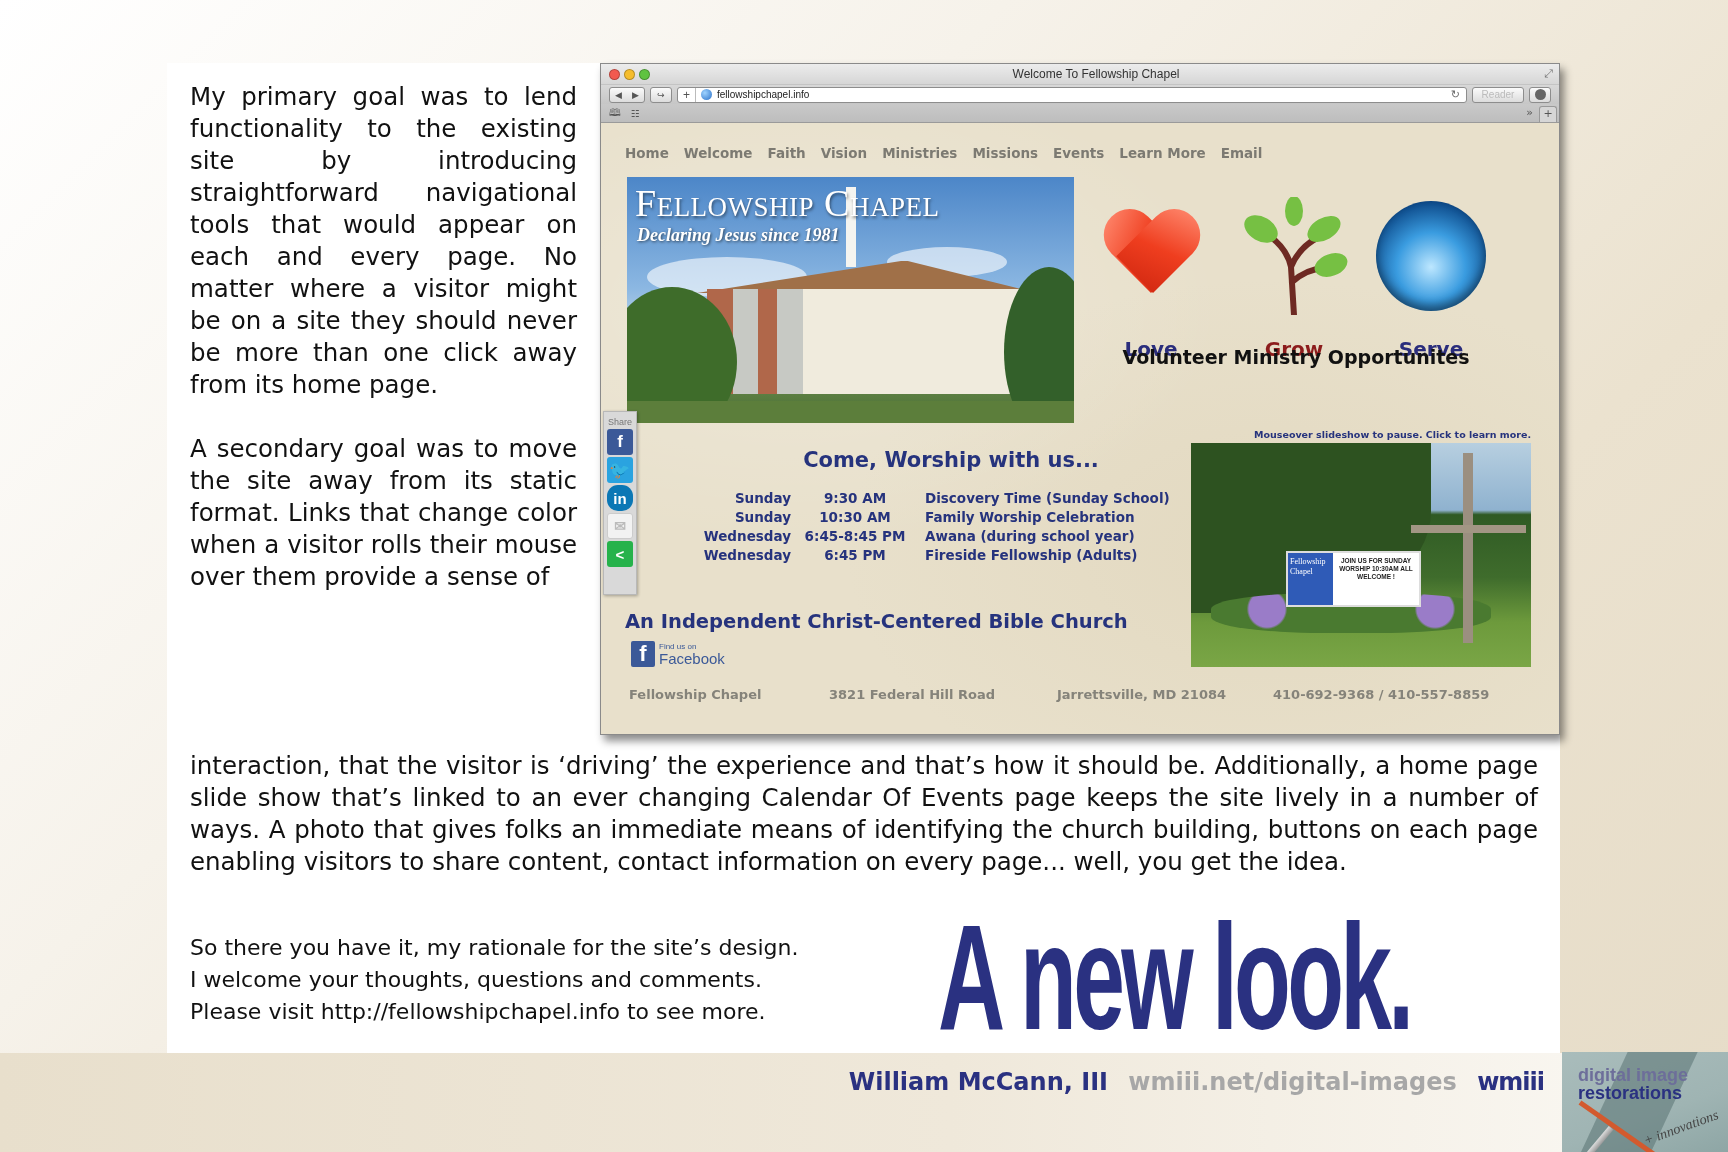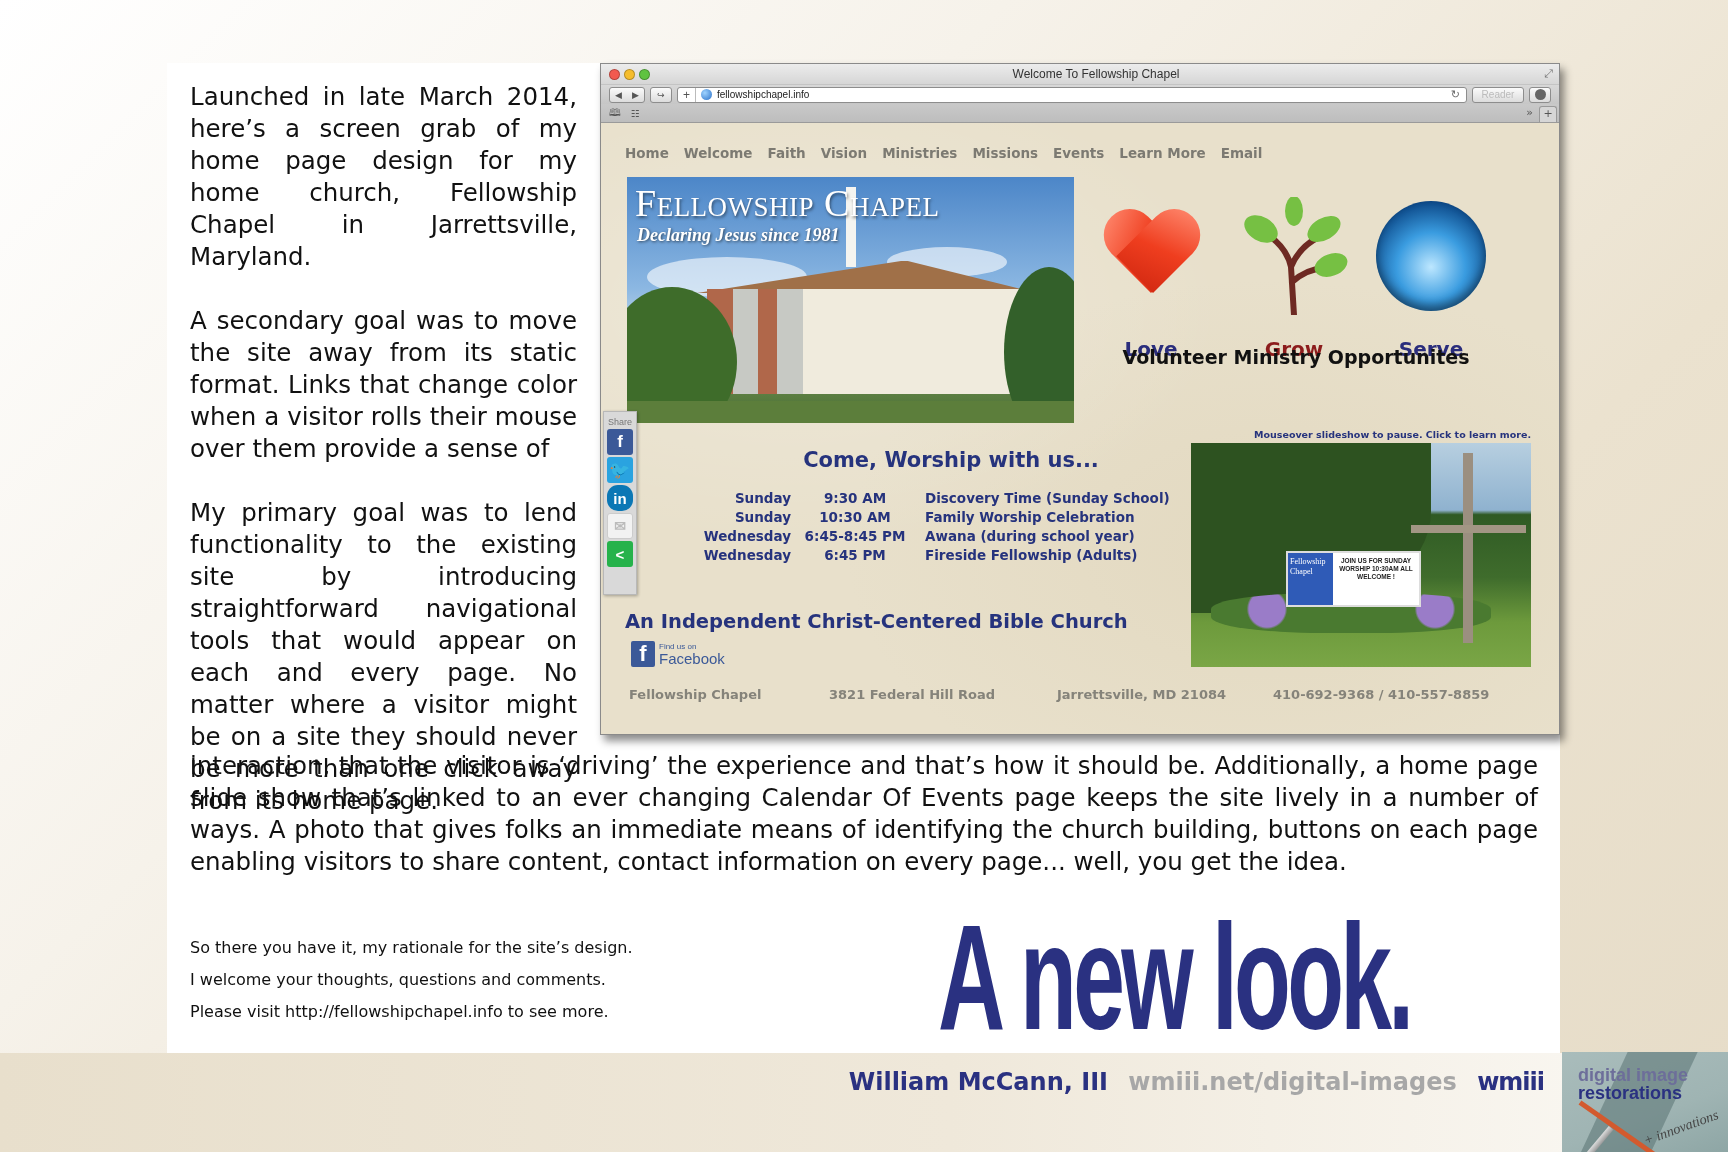--- a/index.html
+++ b/index.html
@@ -23,21 +23,21 @@
     text-align: justify; text-align-last: left;
   }
   .lead p { margin-bottom: 32px; }
   .wide {
     position: absolute; left: 190px; top: 750px; width: 1348px;
     font-size: 24.5px; line-height: 32px; color: #111;
     text-align: justify; text-align-last: left;
   }
   .closing {
     position: absolute; left: 190px; top: 932px; width: 720px;
-    font-size: 16px; line-height: 32px; color: #111;
+    font-size: 22px; line-height: 32px; color: #111;
   }
   .headline {
     position: absolute; left: 938px; top: 912px; width: 602px; height: 130px;
     font-family: "Liberation Sans", sans-serif; font-weight: bold;
     font-size: 150px; line-height: 130px; color: #2a3181;
     letter-spacing: -6px; white-space: nowrap;
     transform: scaleX(0.62); transform-origin: left top;
   }
   .signature {
     position: absolute; right: 184px; top: 1068px;
@@ -244,23 +244,22 @@
   .contact span:nth-child(2) { width: 228px; }
   .contact span:nth-child(3) { width: 216px; }
 </style>
 </head>
 <body>
 
 <div class="bg-bottom"></div>
 <div class="panel"></div>
 
 <div class="lead" style="top:81px;">
-  <p>Launched in late March 2014, here’s a screen grab of my home page design for my home church, Fellowship Chapel in Jarrettsville, Maryland.</p>
+  <p>My primary goal was to lend functionality to the existing site by introducing straightforward navigational tools that would appear on each and every page. No matter where a visitor might be on a site they should never be more than one click away from its home page.</p>
   <p>A secondary goal was to move the site away from its static format. Links that change color when a visitor rolls their mouse over them provide a sense of</p>
-  <p>My primary goal was to lend functionality to the existing site by introducing straightforward navigational tools that would appear on each and every page. No matter where a visitor might be on a site they should never be more than one click away from its home page.</p>
 </div>
 
 <div class="wide">interaction, that the visitor is ‘driving’ the experience and that’s how it should be. Additionally, a home page slide show that’s linked to an ever changing Calendar Of Events page keeps the site lively in a number of ways. A photo that gives folks an immediate means of identifying the church building, buttons on each page enabling visitors to share content, contact information on every page... well, you get the idea.</div>
 
 <div class="closing">
   <div>So there you have it, my rationale for the site’s design.</div>
   <div>I welcome your thoughts, questions and comments.</div>
   <div>Please visit http://fellowshipchapel.info to see more.</div>
 </div>
 

